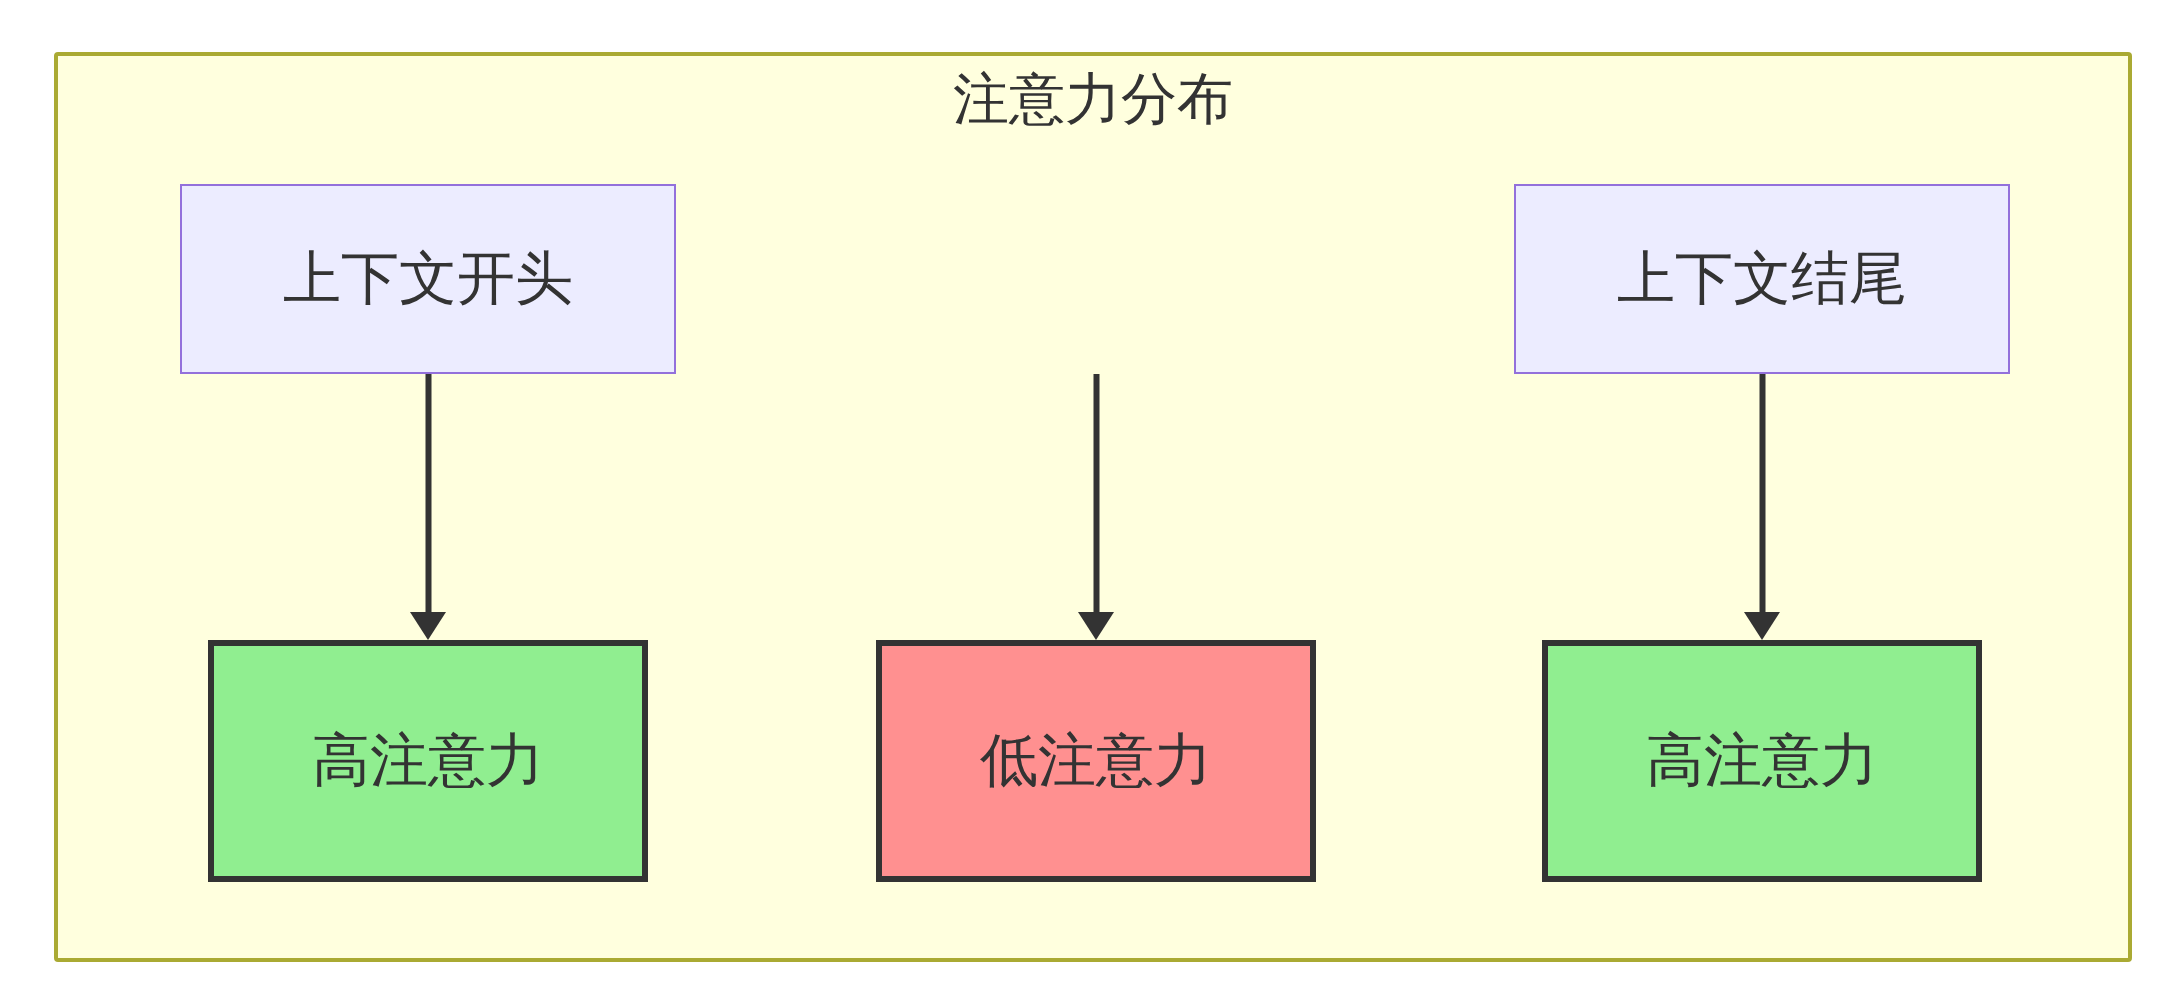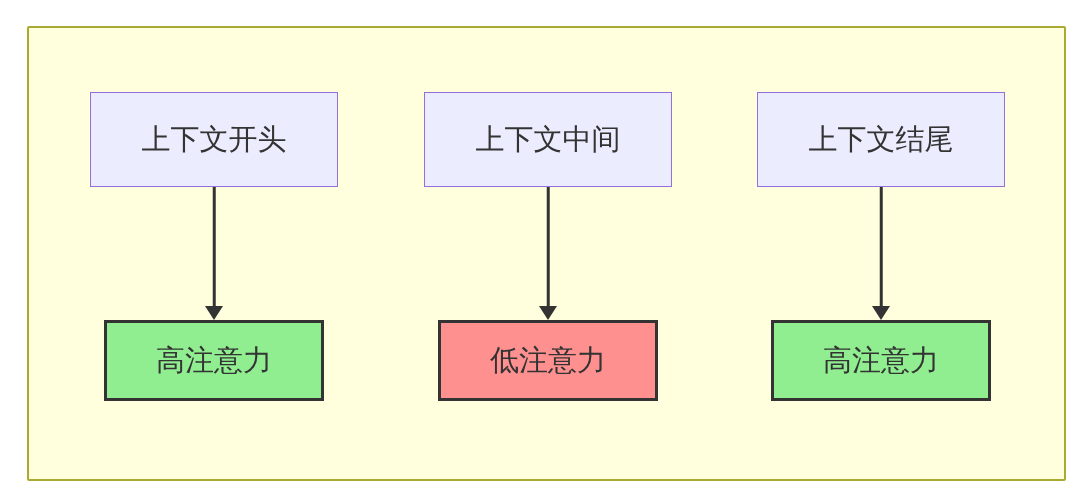--- a/index.html
+++ b/index.html
@@ -45,21 +45,21 @@
   .src-node {
     top: 92px; width: 248px; height: 95px;
     background: var(--context-fill);
     border: 1.5px solid var(--context-border);
   }
   .src-a { left: 90px; }
   .src-b { left: 424px; }
   .src-c { left: 757px; }
 
   .dst-node {
-    top: 320px; width: 220px; height: 81px;
+    top: 320px; width: 220px; height: 121px;
     border: 3px solid var(--result-border);
   }
   .dst-high { background: var(--high-fill); }
   .dst-low  { background: var(--low-fill); }
   .dst-a { left: 104px; }
   .dst-b { left: 438px; }
   .dst-c { left: 771px; }
 
   .arrow {
     position: absolute; top: 187px; height: 133px; width: 20px;
@@ -82,29 +82,29 @@
     border-top: 14px solid var(--arrow);
   }
 </style>
 </head>
 <body>
 
 <div class="stage">
 
   <div class="board"></div>
 
+  <div class="diagram-title">注意力分布</div>
 
   <div class="node src-node src-a">上下文开头</div>
   <div class="arrow arrow-a">
     <div class="arrow-line"></div>
     <div class="arrow-head"></div>
   </div>
   <div class="node dst-node dst-high dst-a">高注意力</div>
 
-  <div class="node src-node src-b">上下文中间</div>
   <div class="arrow arrow-b">
     <div class="arrow-line"></div>
     <div class="arrow-head"></div>
   </div>
   <div class="node dst-node dst-low dst-b">低注意力</div>
 
   <div class="node src-node src-c">上下文结尾</div>
   <div class="arrow arrow-c">
     <div class="arrow-line"></div>
     <div class="arrow-head"></div>

